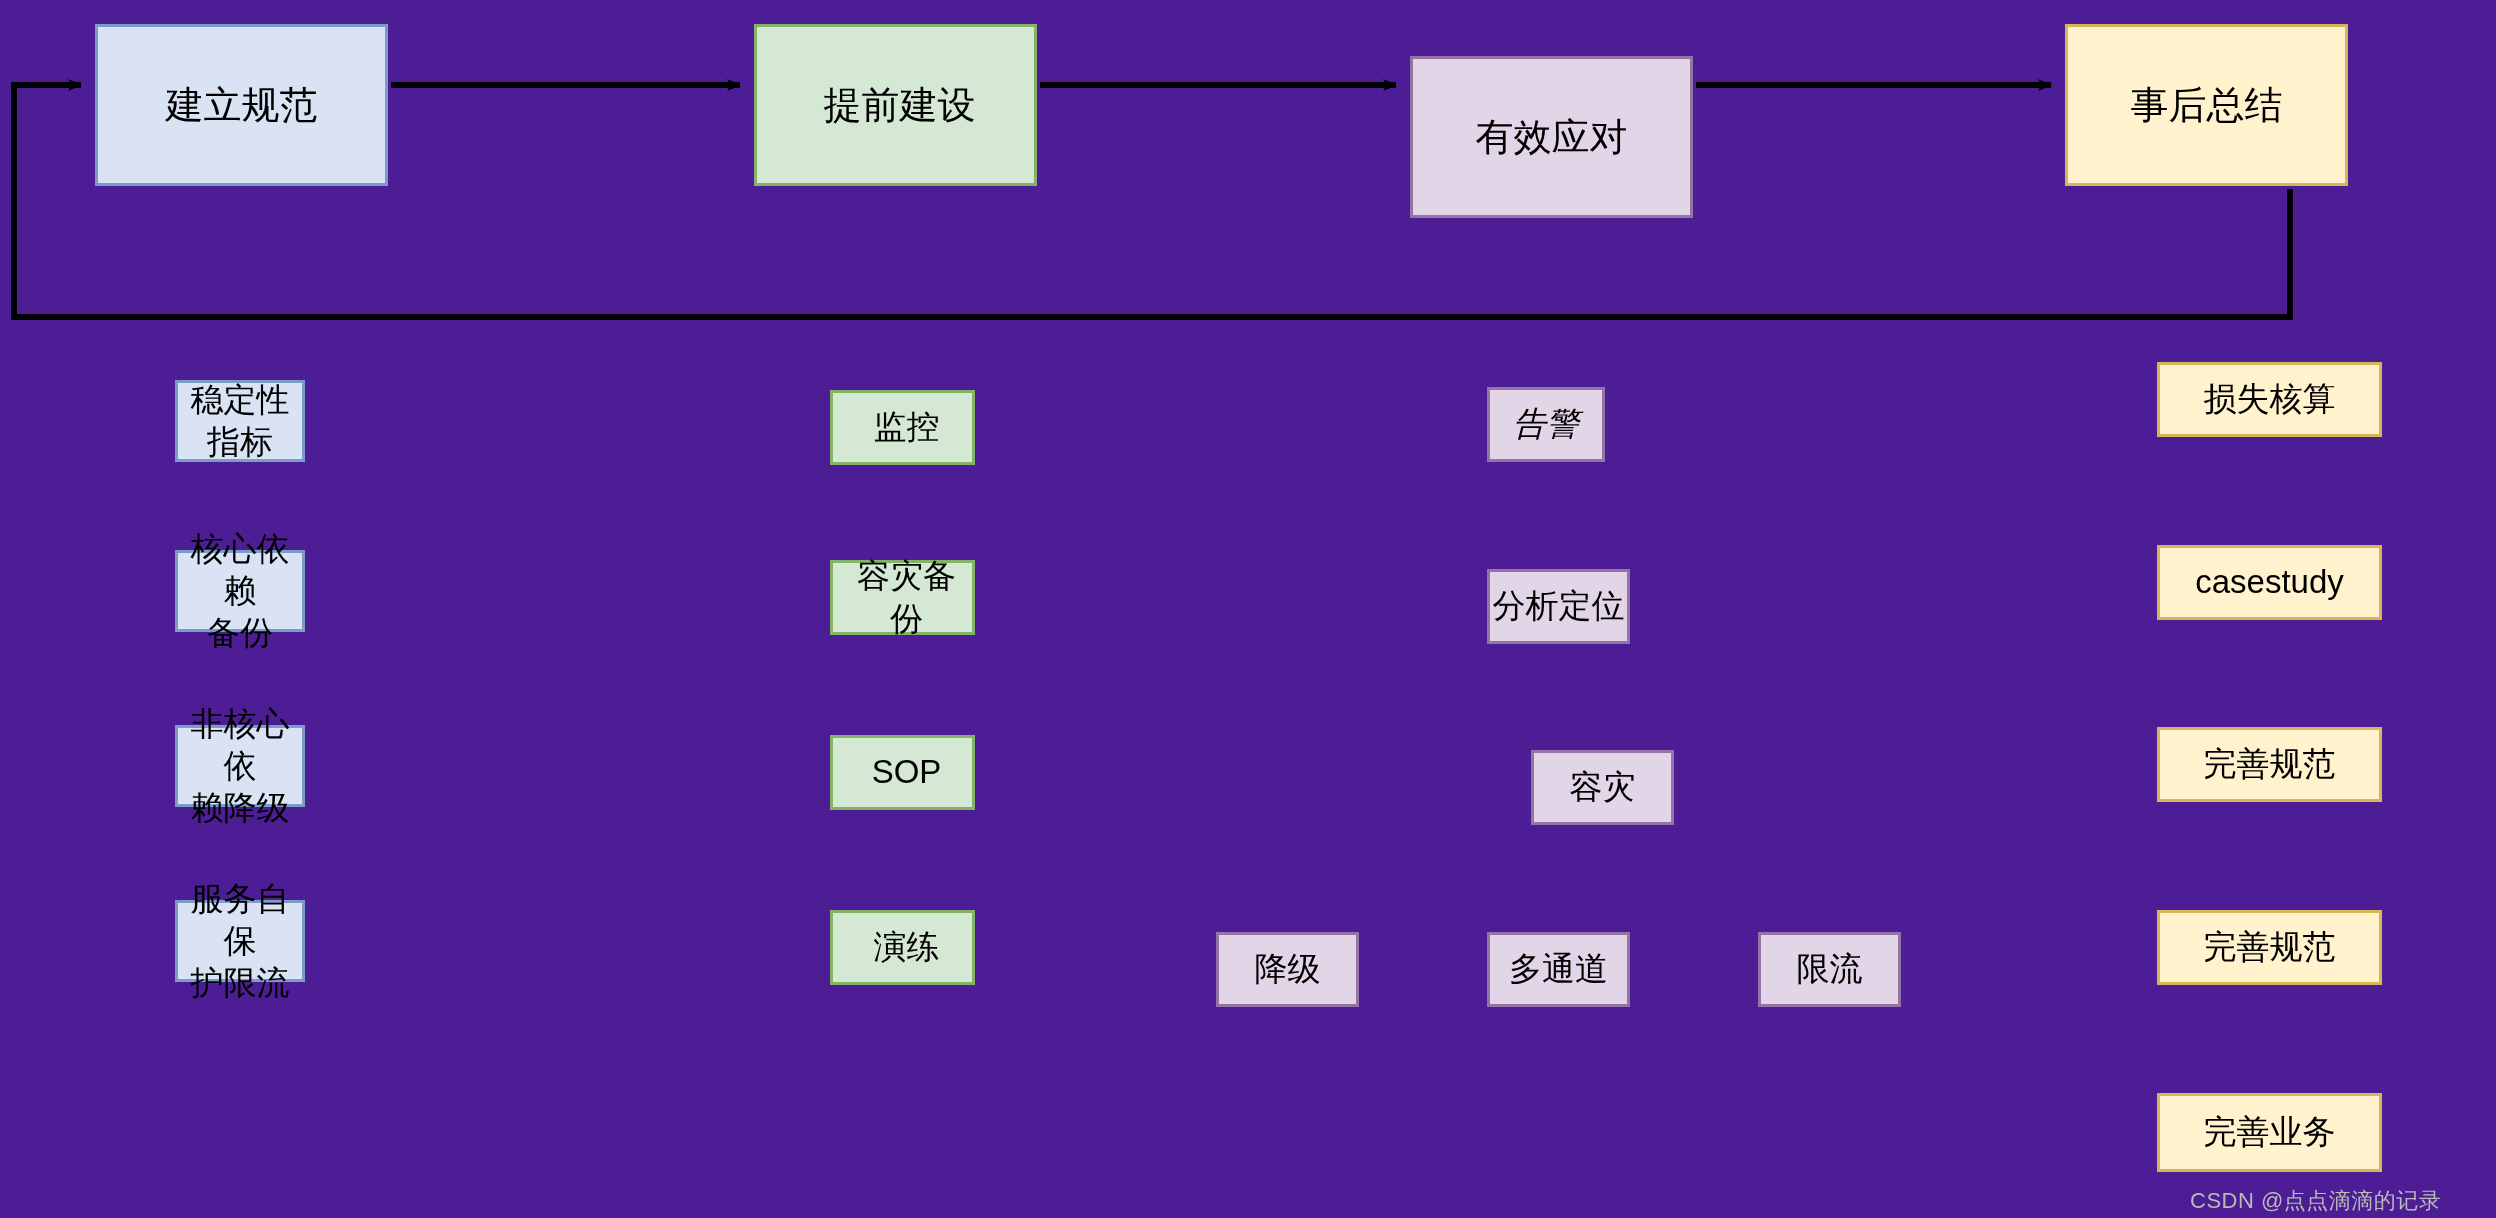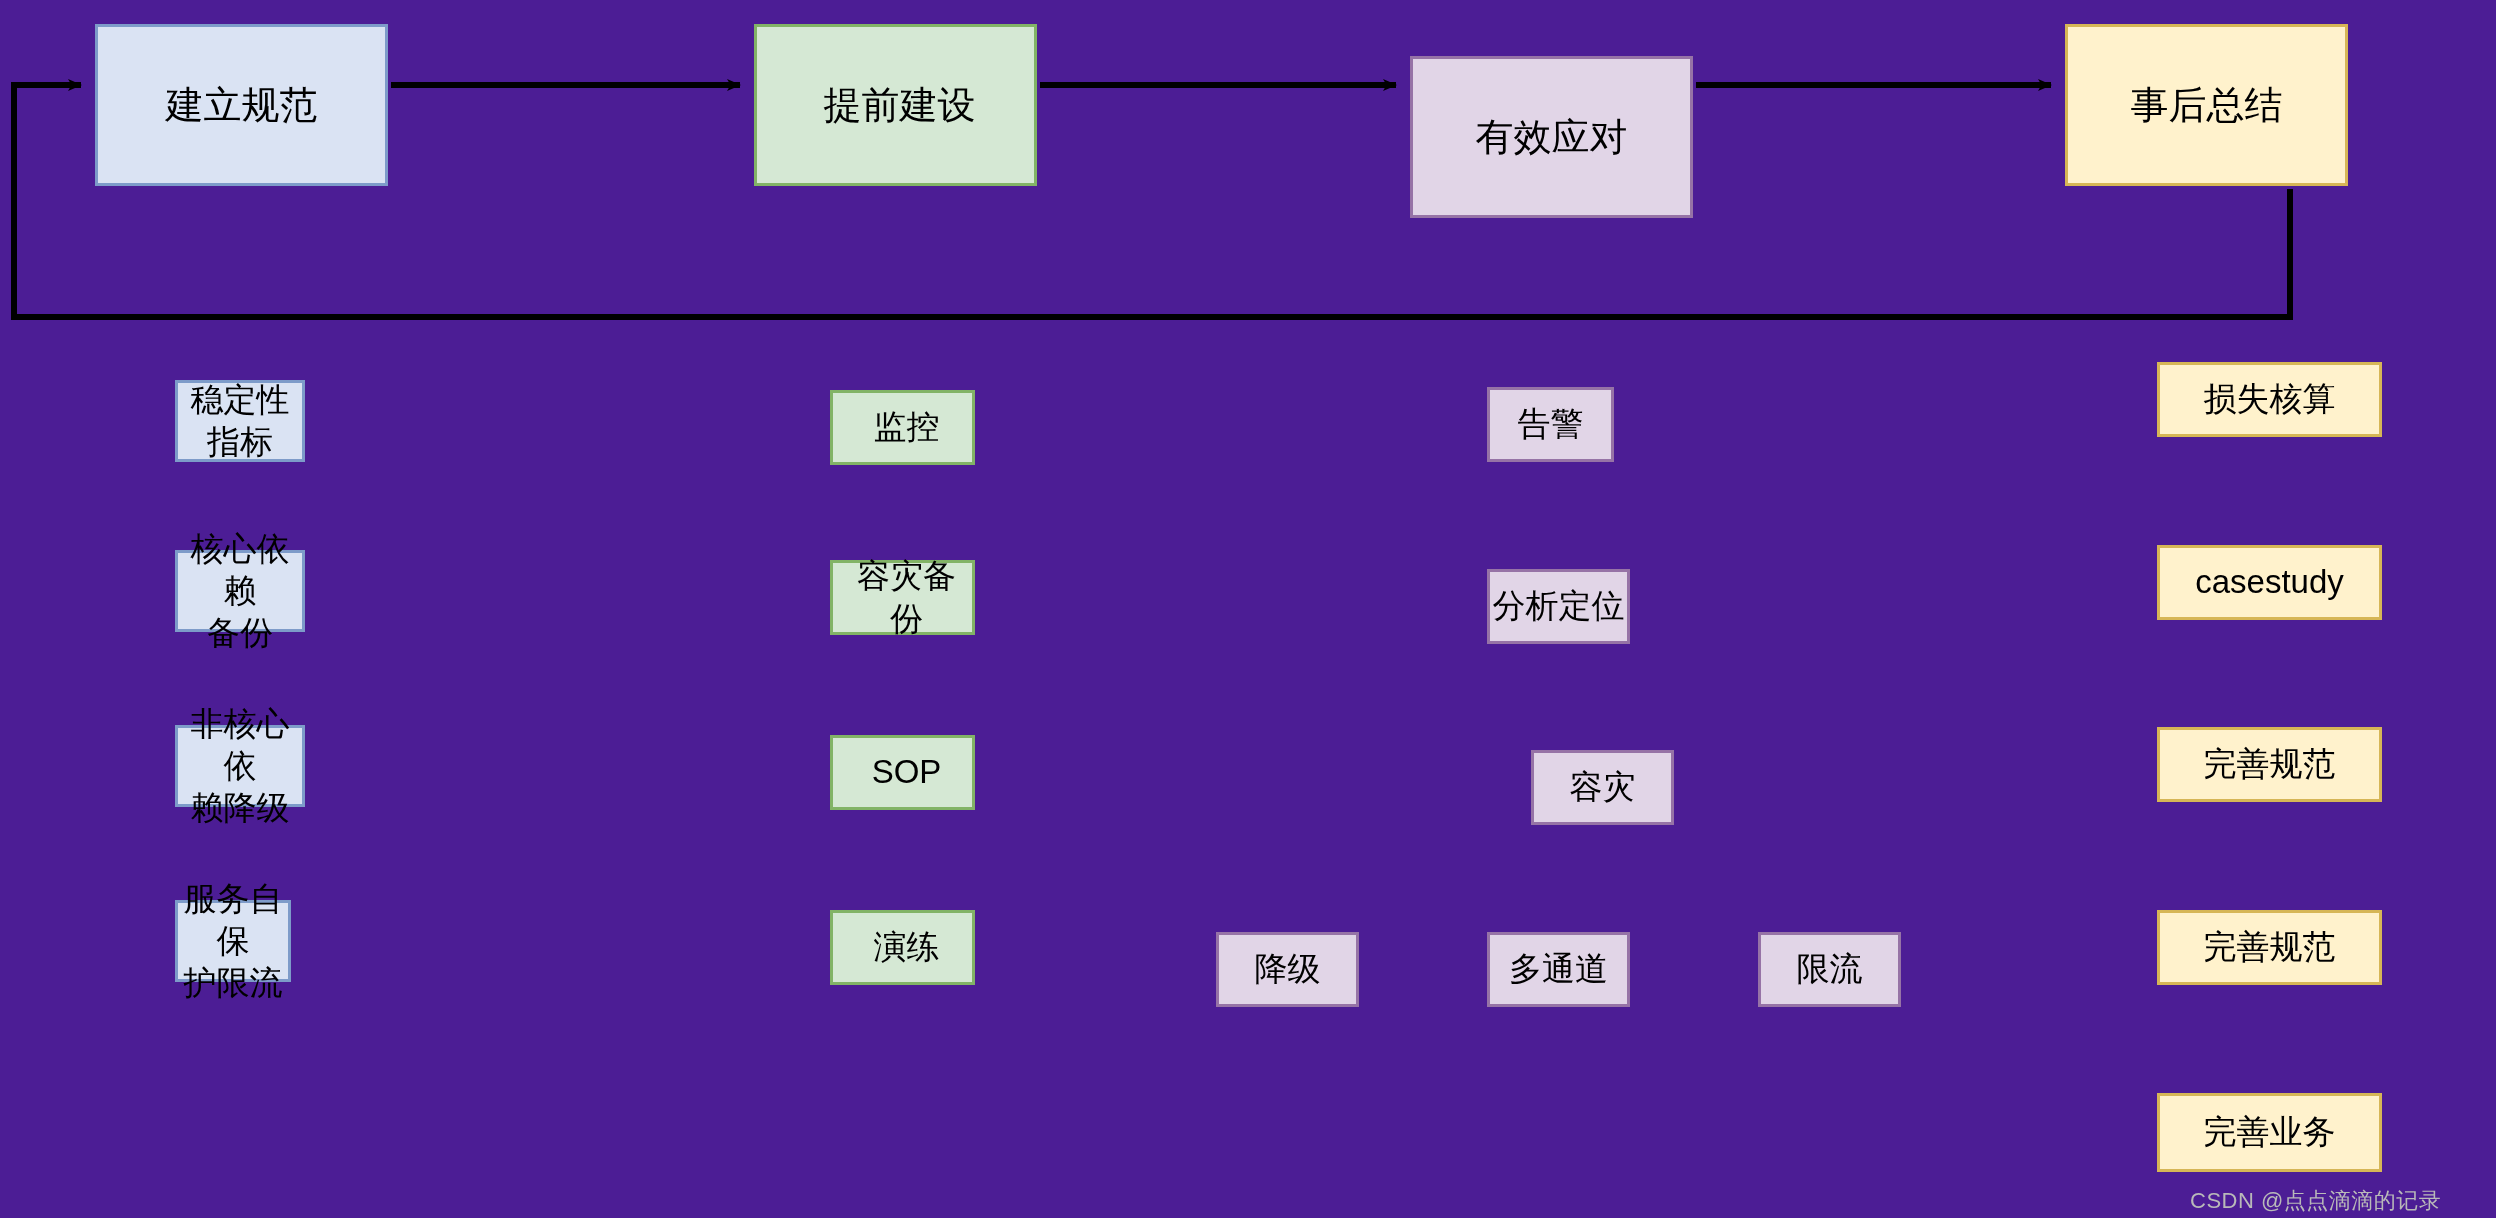--- a/index.html
+++ b/index.html
@@ -92,29 +92,29 @@
   <div class="node phase green" style="left:754px; top:24px; width:283px; height:162px;">提前建设</div>
   <div class="node phase purple" style="left:1410px;top:24px; width:283px; height:162px;">有效应对</div>
   <div class="node phase yellow" style="left:2065px;top:24px; width:283px; height:162px;">事后总结</div>
 
   <div class="node item blue" style="left:175px; top:380px; width:130px; height:82px;">稳定性
 指标</div>
   <div class="node item blue" style="left:175px; top:550px; width:130px; height:82px;">核心依赖
 备份</div>
   <div class="node item blue" style="left:175px; top:725px; width:130px; height:82px;">非核心依
 赖降级</div>
-  <div class="node item blue" style="left:175px; top:900px; width:116px; height:82px;">服务自保
+  <div class="node item blue" style="left:175px; top:900px; width:130px; height:82px;">服务自保
 护限流</div>
 
   <div class="node item green" style="left:830px; top:390px; width:145px; height:75px;">监控</div>
   <div class="node item green" style="left:830px; top:560px; width:145px; height:75px;">容灾备份</div>
   <div class="node item green" style="left:830px; top:735px; width:145px; height:75px;">SOP</div>
   <div class="node item green" style="left:830px; top:910px; width:145px; height:75px;">演练</div>
 
-  <div class="node item purple" style="left:1487px; top:355px; width:127px; height:75px;">告警</div>
+  <div class="node item purple" style="left:1487px; top:355px; width:118px; height:75px;font-style:italic;">告警</div>
   <div class="node item purple" style="left:1487px; top:537px; width:143px; height:75px;">分析定位</div>
   <div class="node item purple" style="left:1531px; top:718px; width:143px; height:75px;">容灾</div>
   <div class="node item purple" style="left:1216px; top:900px; width:143px; height:75px;">降级</div>
   <div class="node item purple" style="left:1487px; top:900px; width:143px; height:75px;">多通道</div>
   <div class="node item purple" style="left:1758px; top:900px; width:143px; height:75px;">限流</div>
 
   <div class="node item yellow" style="left:2157px; top:362px; width:225px; height:75px;">损失核算</div>
   <div class="node item yellow" style="left:2157px; top:545px; width:225px; height:75px;">casestudy</div>
   <div class="node item yellow" style="left:2157px; top:727px; width:225px; height:75px;">完善规范</div>
   <div class="node item yellow" style="left:2157px; top:910px; width:225px; height:75px;">完善规范</div>

